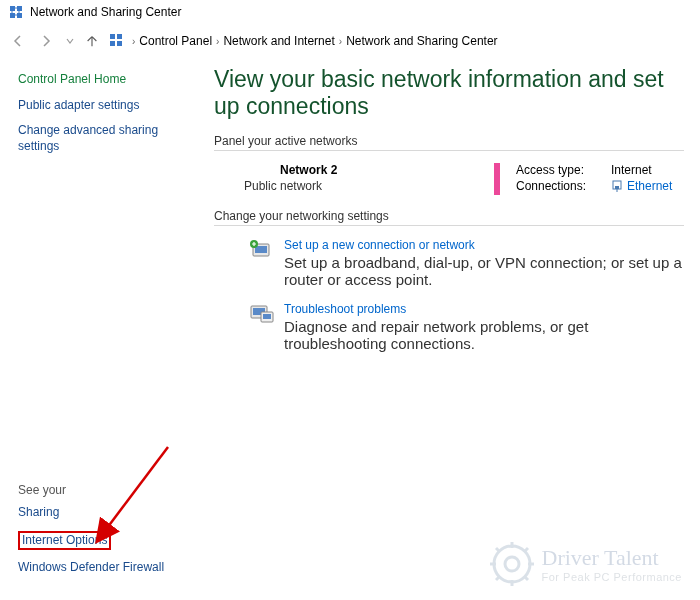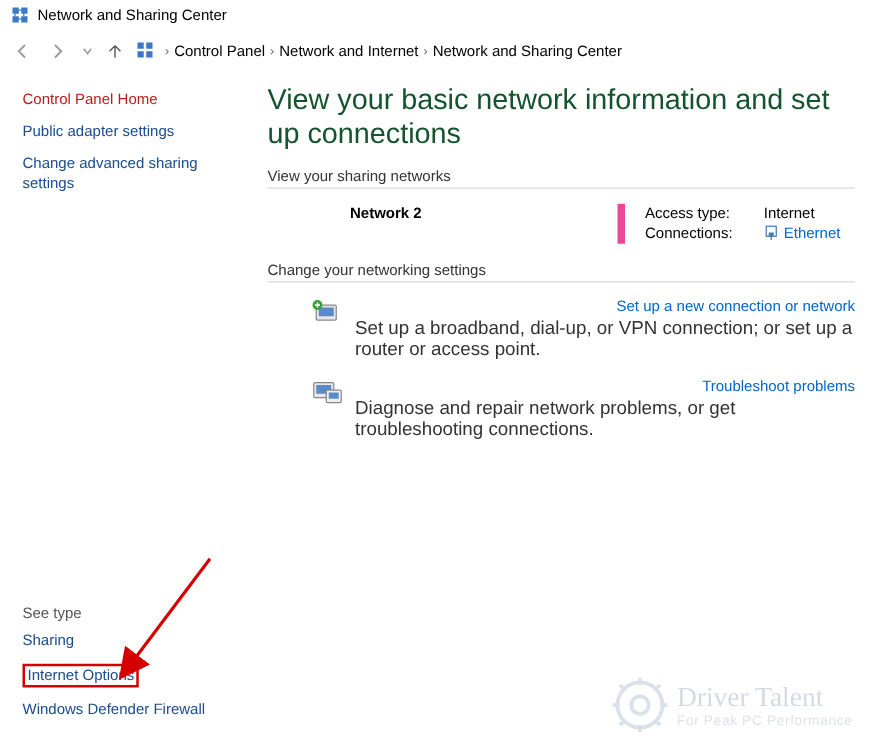--- a/index.html
+++ b/index.html
@@ -10,42 +10,42 @@
   .navbar { display: flex; align-items: center; padding: 6px 8px; height: 34px; gap: 8px; }
   .nav-arrow { width: 20px; height: 20px; color: #8a8a8a; display:flex; align-items:center; justify-content:center; }
   .nav-up { width: 16px; height: 16px; color: #5a5a5a; display:flex; align-items:center; justify-content:center; }
   .breadcrumb { display: flex; align-items: center; gap: 4px; font-size: 12px; }
   .breadcrumb .crumb { color: #000; }
   .breadcrumb .chev { color: #666; font-size: 10px; }
   .main { display: flex; height: calc(600px - 58px); }
   .sidebar { width: 190px; padding: 14px 8px 8px 18px; display:flex; flex-direction:column; }
   .sidebar-top { flex: 1; }
   .side-link { font-size: 12px; color: #1a4b8c; margin-bottom: 10px; cursor: default; line-height: 1.3; }
-  .side-link.home { color: #b91c1c; }
+  .side-link.home { color: #15803d; }
   .sidebar-bottom { padding-bottom: 6px; }
   .see-also { font-size: 12px; color: #555; margin-bottom: 8px; }
   .content { flex: 1; padding: 8px 16px 0 24px; }
   .heading { color: #14532d; font-size: 23px; font-weight: 400; margin-bottom: 14px; }
   .section-label { font-size: 12px; color: #333; margin-bottom: 2px; }
   .hr { border: none; border-top: 1px solid #d8d8d8; margin: 0 0 12px 0; }
   .active-box { display: flex; padding: 0 0 14px 30px; }
   .active-left { flex: 1; }
   .net-name { font-weight: 600; font-size: 12px; padding-left: 36px; }
   .net-type { font-size: 12px; color: #333; margin-top: 2px; }
   .active-right { width: 190px; border-left: 6px solid #ec4899; padding-left: 16px; font-size: 12px; }
   .info-row { display: flex; align-items: center; margin-bottom: 2px; }
   .info-label { width: 95px; }
   .info-val { color: #000; }
   .info-val.link { color: #0066cc; }
   .eth-icon { width: 12px; height: 12px; margin-right: 4px; display:inline-flex; }
   .settings { padding: 0 0 0 30px; }
   .setting-item { display: flex; margin-bottom: 14px; }
   .setting-icon { width: 34px; height: 28px; margin-right: 6px; display:flex; align-items:flex-start; justify-content:center; }
   .setting-text { flex: 1; }
-  .setting-title { color: #0066cc; font-size: 12px; text-align: right; }
+  .setting-title { color: #0066cc; font-size: 12px; }
   .setting-desc { font-size: 15px; color: #333; margin-top: 2px; }
   .highlight-box { border: 2px solid #d40000; display: inline-block; padding: 0 2px; }
   .annot-arrow { position: absolute; left: 90px; top: 442px; pointer-events: none; }
   .watermark { position: absolute; right: 18px; bottom: 14px; display:flex; align-items:center; opacity: 0.22; }
   .wm-icon { width: 44px; height: 44px; margin-right: 8px; }
   .wm-text1 { font-size: 22px; color: #3a5a8a; font-weight: 300; font-family: Liberation Serif, serif; }
   .wm-text2 { font-size: 11px; color: #6a7a8a; letter-spacing: 0.5px; }
 </style>
 </head>
 <body>
@@ -103,40 +103,41 @@
 </div>
 
 <div class="main">
   <div class="sidebar">
     <div class="sidebar-top">
       <div class="side-link home">Control Panel Home</div>
       <div class="side-link">Public adapter settings</div>
       <div class="side-link">Change advanced sharing settings</div>
     </div>
     <div class="sidebar-bottom">
-      <div class="see-also">See type</div>
+      <div class="see-also">See your</div>
       <div class="side-link">Sharing</div>
       <div class="side-link" style="margin-bottom:10px;">
         <span class="highlight-box">
           <span>Internet Options</span>
         </span>
       </div>
       <div class="side-link">Windows Defender Firewall</div>
     </div>
   </div>
 
   <div class="content">
     <div class="heading">View your basic network information and set up connections</div>
 
-    <div class="section-label">View your sharing networks</div>
+    <div class="section-label">Panel your active networks</div>
     <hr class="hr">
 
     <div class="active-box">
       <div class="active-left">
         <div class="net-name">Network 2</div>
+        <div class="net-type">Public network</div>
       </div>
       <div class="active-right">
         <div class="info-row">
           <span class="info-label">Access type:</span>
           <span class="info-val">Internet</span>
         </div>
         <div class="info-row">
           <span class="info-label">Connections:</span>
           <span class="eth-icon">
             <svg viewBox="0 0 12 12" width="12" height="12">

